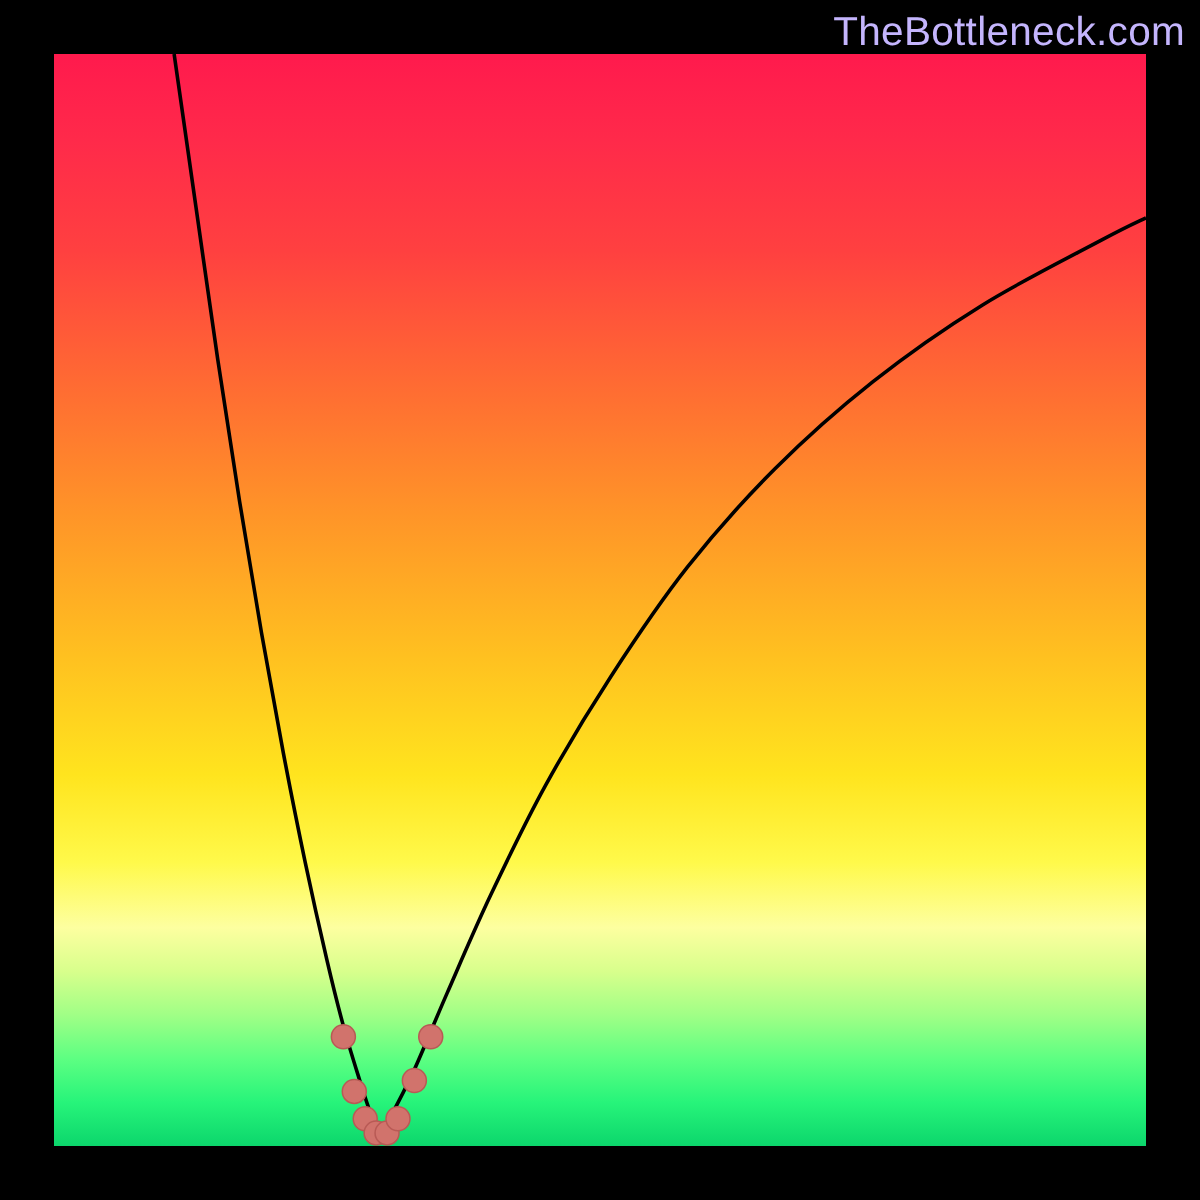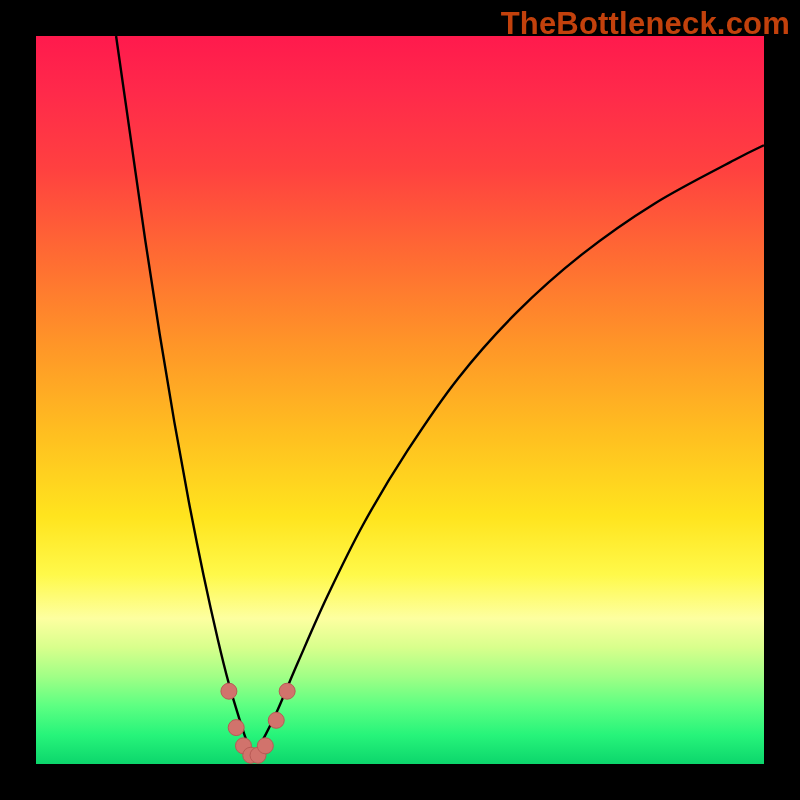--- a/index.html
+++ b/index.html
@@ -40,23 +40,23 @@
       #a0ff86 88%,
       #5dff82 92%,
       #27f47a 96%,
       #0cd66c 100%
     );
   }
   .watermark {
     position: absolute;
     top: 6px;
     right: 10px;
-    color: #c2410c;
-    font-size: 31px;
-    font-weight: 700;
+    color: #c4b5fd;
+    font-size: 27px;
+    font-weight: 400;
     letter-spacing: 0.2px;
   }
   svg.curves {
     position: absolute;
     left: 0;
     top: 0;
     width: 728px;
     height: 728px;
     overflow: visible;
   }

